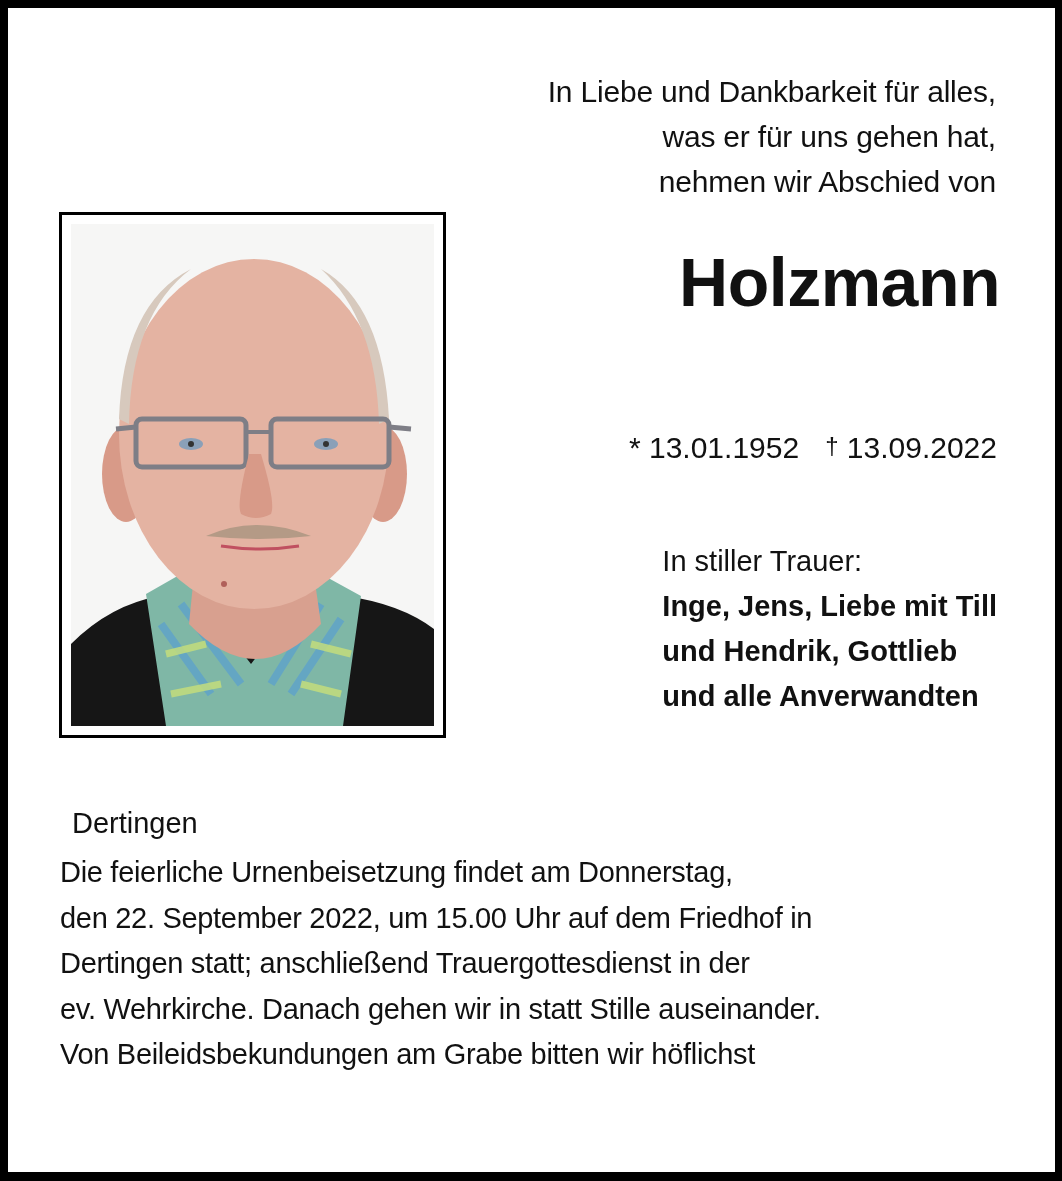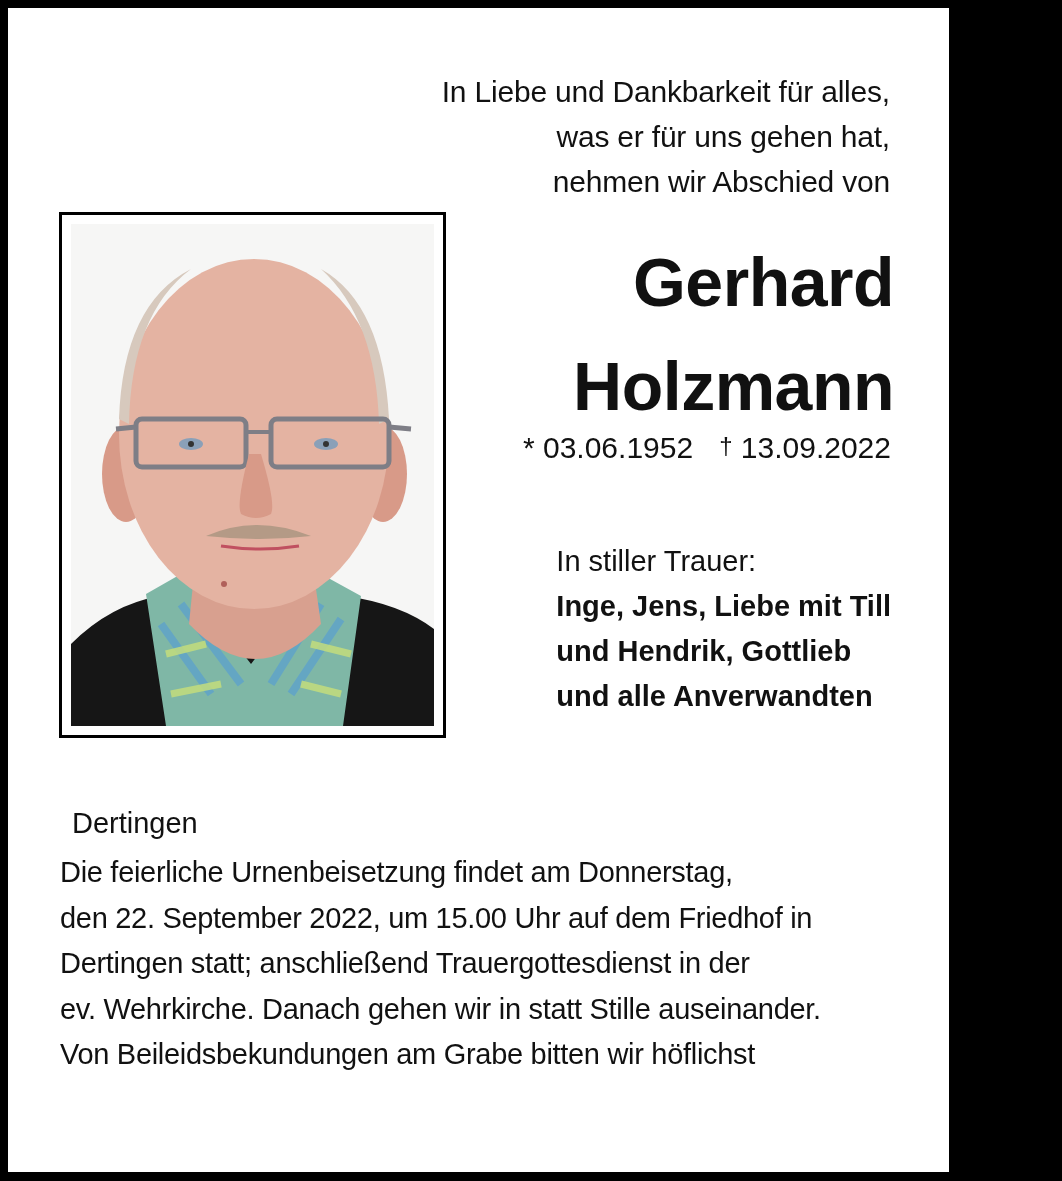--- a/index.html
+++ b/index.html
@@ -1,18 +1,18 @@
 <!DOCTYPE html>
 <html><head>
   <meta charset="utf-8">
   <style>
     html, body { margin: 0; padding: 0; background: #000; }
     body { width: 1062px; height: 1181px; position: relative; overflow: hidden; }
     .sheet {
-      position: absolute; left: 8px; top: 8px; width: 941px; height: 1164px;
+      position: absolute; left: 8px; top: 8px; width: 1047px; height: 1164px;
       background: #fff; font-family: "Liberation Sans", "DejaVu Sans", sans-serif; color: #111;
     }
     .intro {
       position: absolute; right: 59px; top: 61px; text-align: right;
       font-size: 30px; line-height: 45px; letter-spacing: -0.2px;
     }
     .intro div { white-space: nowrap; }
     .name {
       position: absolute; right: 55px; top: 222px; text-align: right;
       font-size: 68px; font-weight: bold; line-height: 104px; letter-spacing: -0.5px;
@@ -54,27 +54,26 @@
 
 <div class="sheet">
 
   <div class="intro">
     <div>In Liebe und Dankbarkeit für alles,</div>
     <div>was er für uns gehen hat,</div>
     <div>nehmen wir Abschied von</div>
   </div>
 
   <div class="name">
-    <div>Gerhard</div>
     <div>Holzmann</div>
   </div>
 
   <div class="dates">
     <span>*</span>
-    <span>03.06.1952</span><span class="gap"></span><span class="dagger">†</span>
+    <span>13.01.1952</span><span class="gap"></span><span class="dagger">†</span>
     <span>13.09.2022</span>
   </div>
 
   <div class="mourners">
     <div class="lead">In stiller Trauer:</div>
     <div class="names">Inge, Jens, Liebe mit Till</div>
     <div class="names">und Hendrik, Gottlieb</div>
     <div class="names">und alle Anverwandten</div>
   </div>
 

